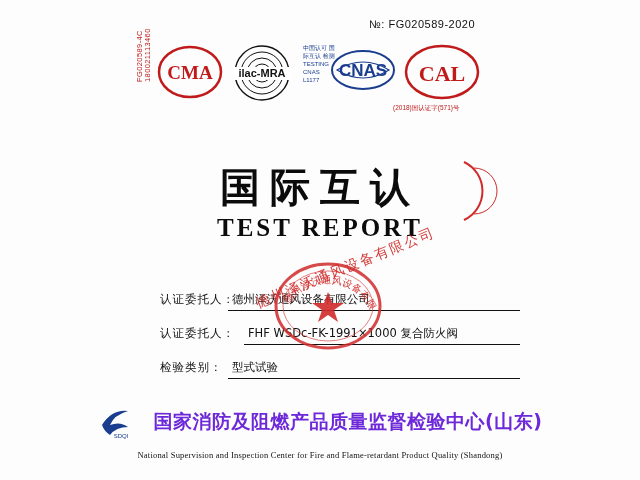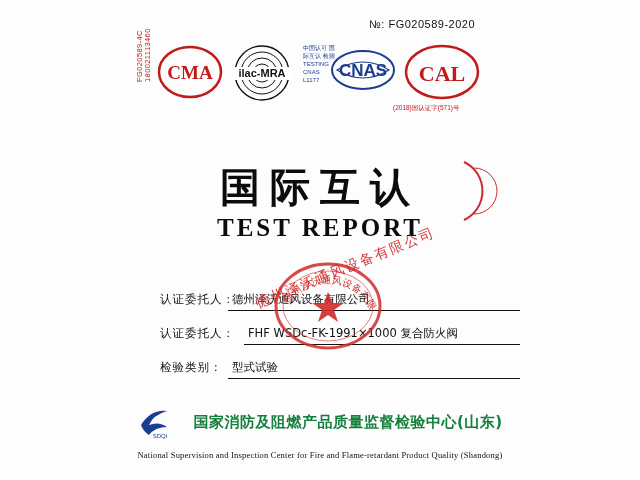--- a/index.html
+++ b/index.html
@@ -142,23 +142,23 @@
     text-align:center;
   }
   .footer-row{
     display:inline-flex;
     align-items:center;
     gap:10px;
   }
   .sdqi-logo{width:46px;height:34px;}
   .footer-cn{
     font-family:"DejaVu Sans", sans-serif;
-    font-size:15px;
+    font-size:19px;
     font-weight:700;
-    color:#15803d;
+    color:#6d28d9;
     letter-spacing:.5px;
     text-align:center;
   }
   .footer-en{
     margin-top:7px;
     font-family:"Liberation Serif", serif;
     font-size:8.5px;
     color:#111;
     letter-spacing:.2px;
   }

